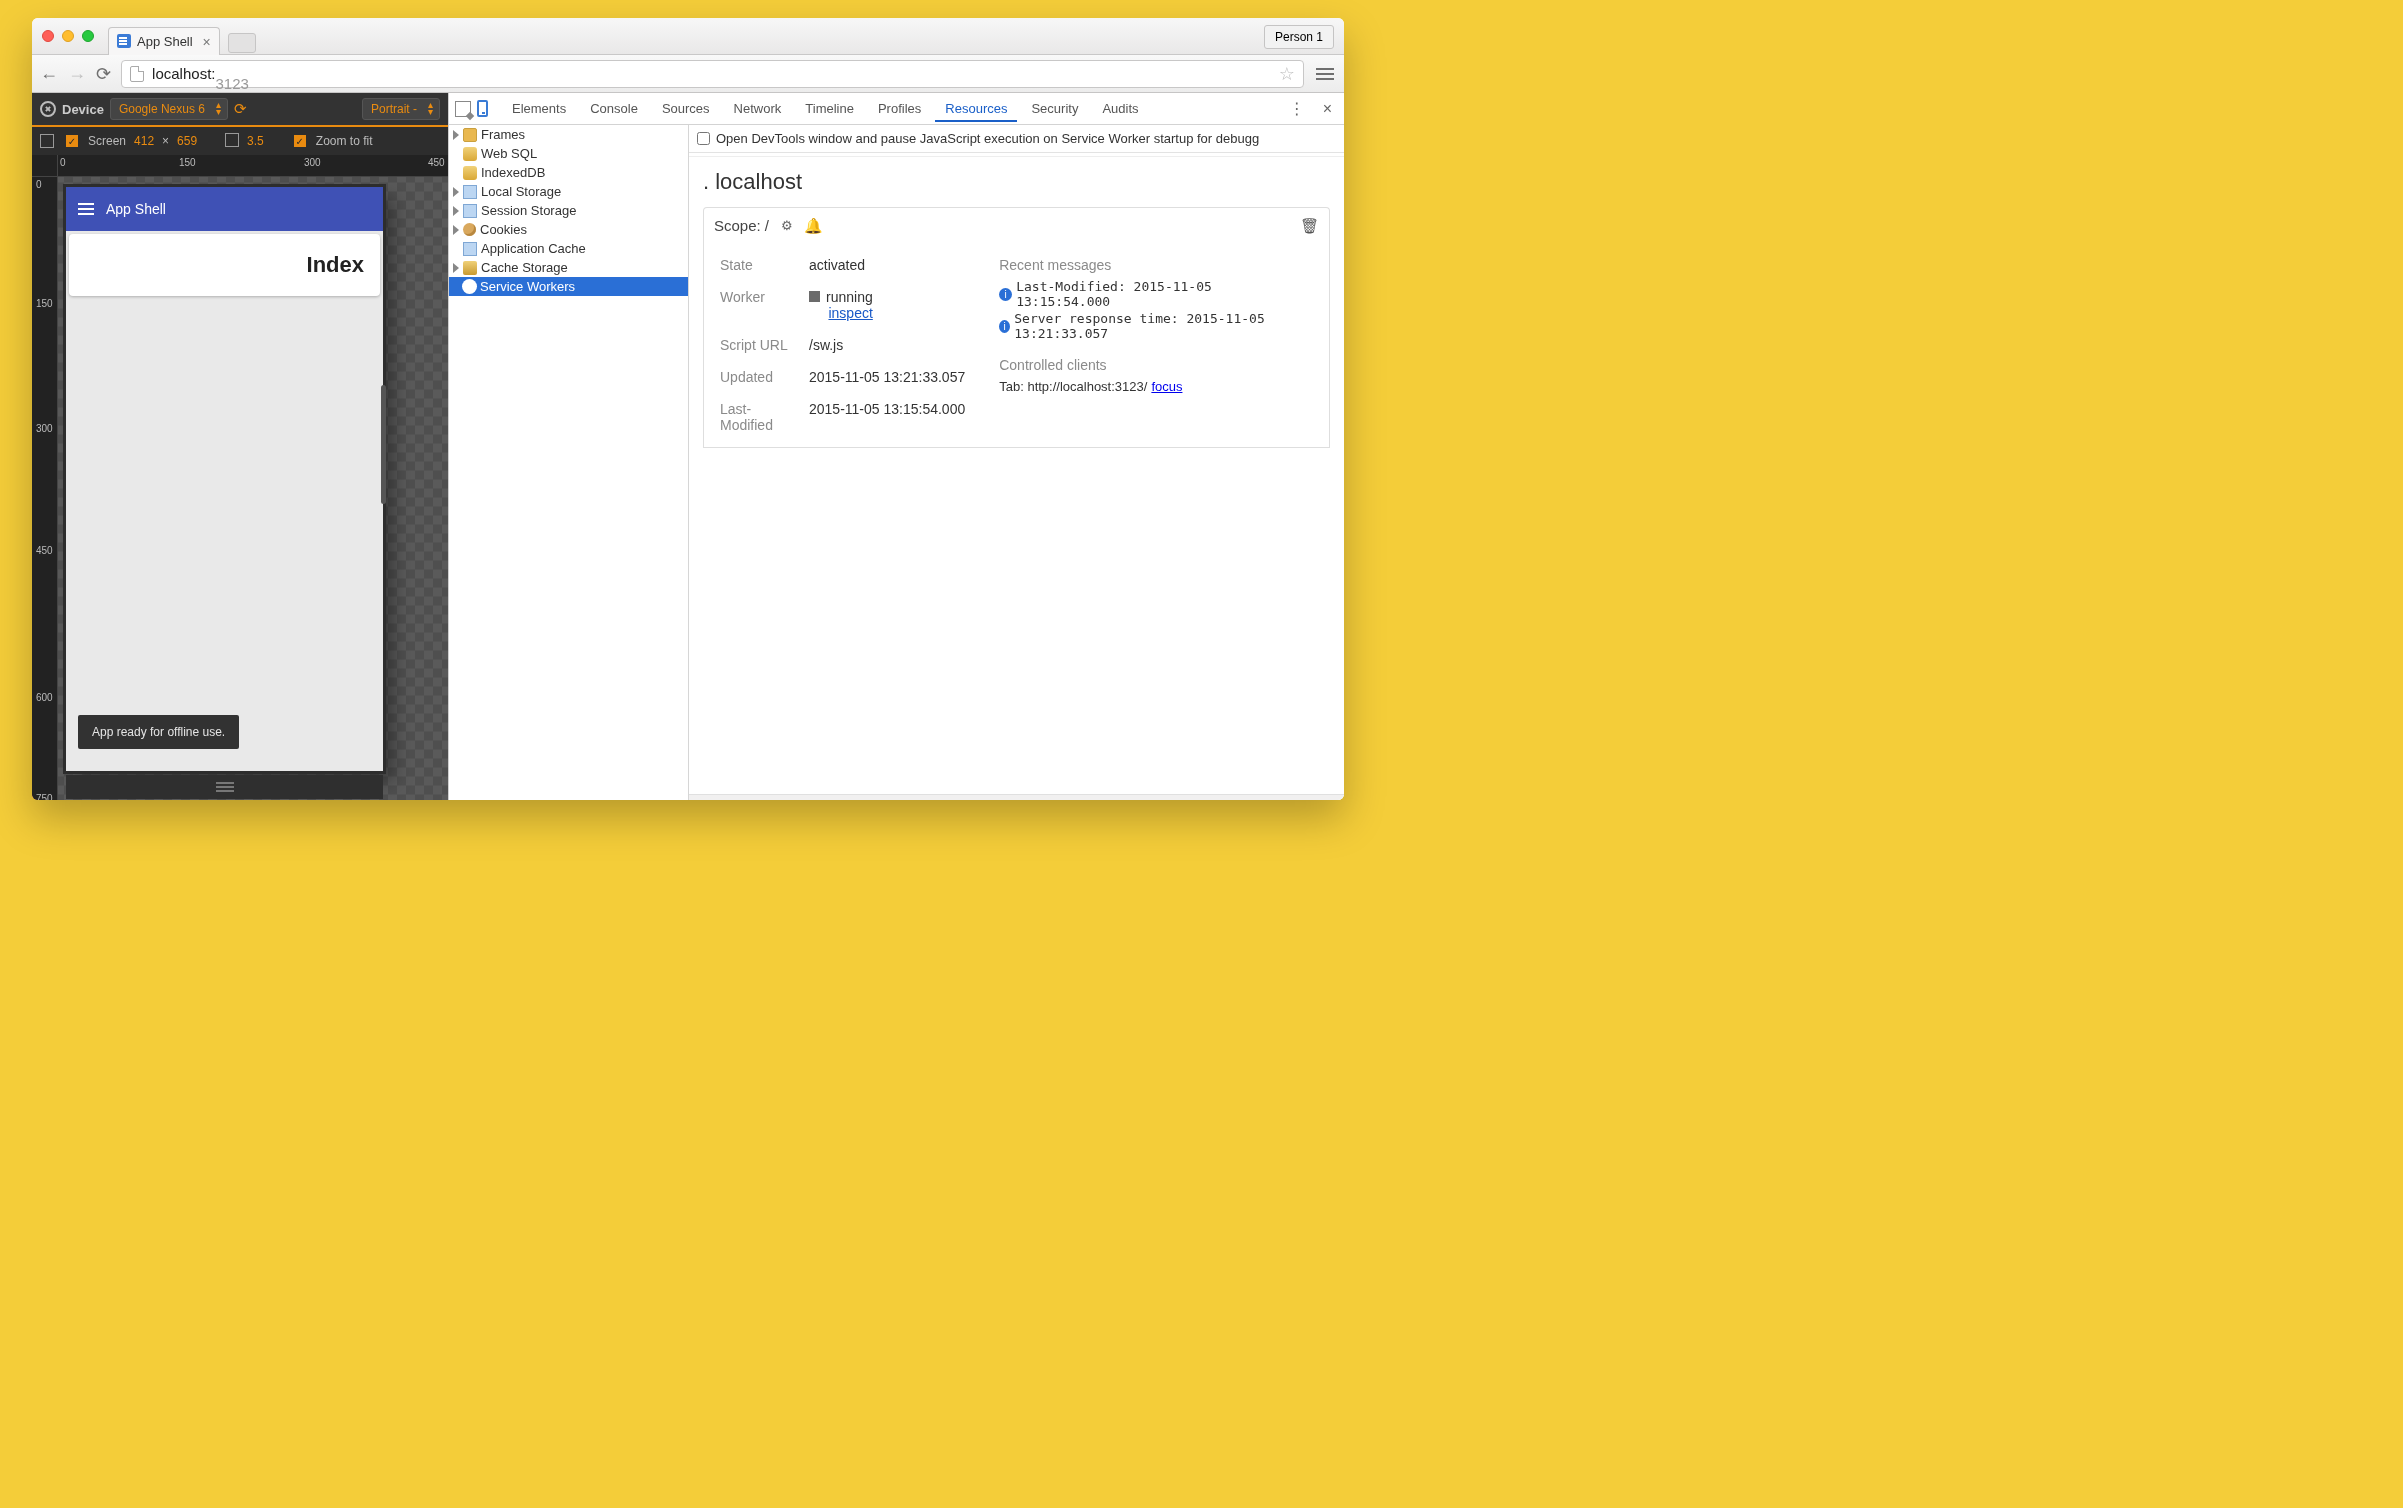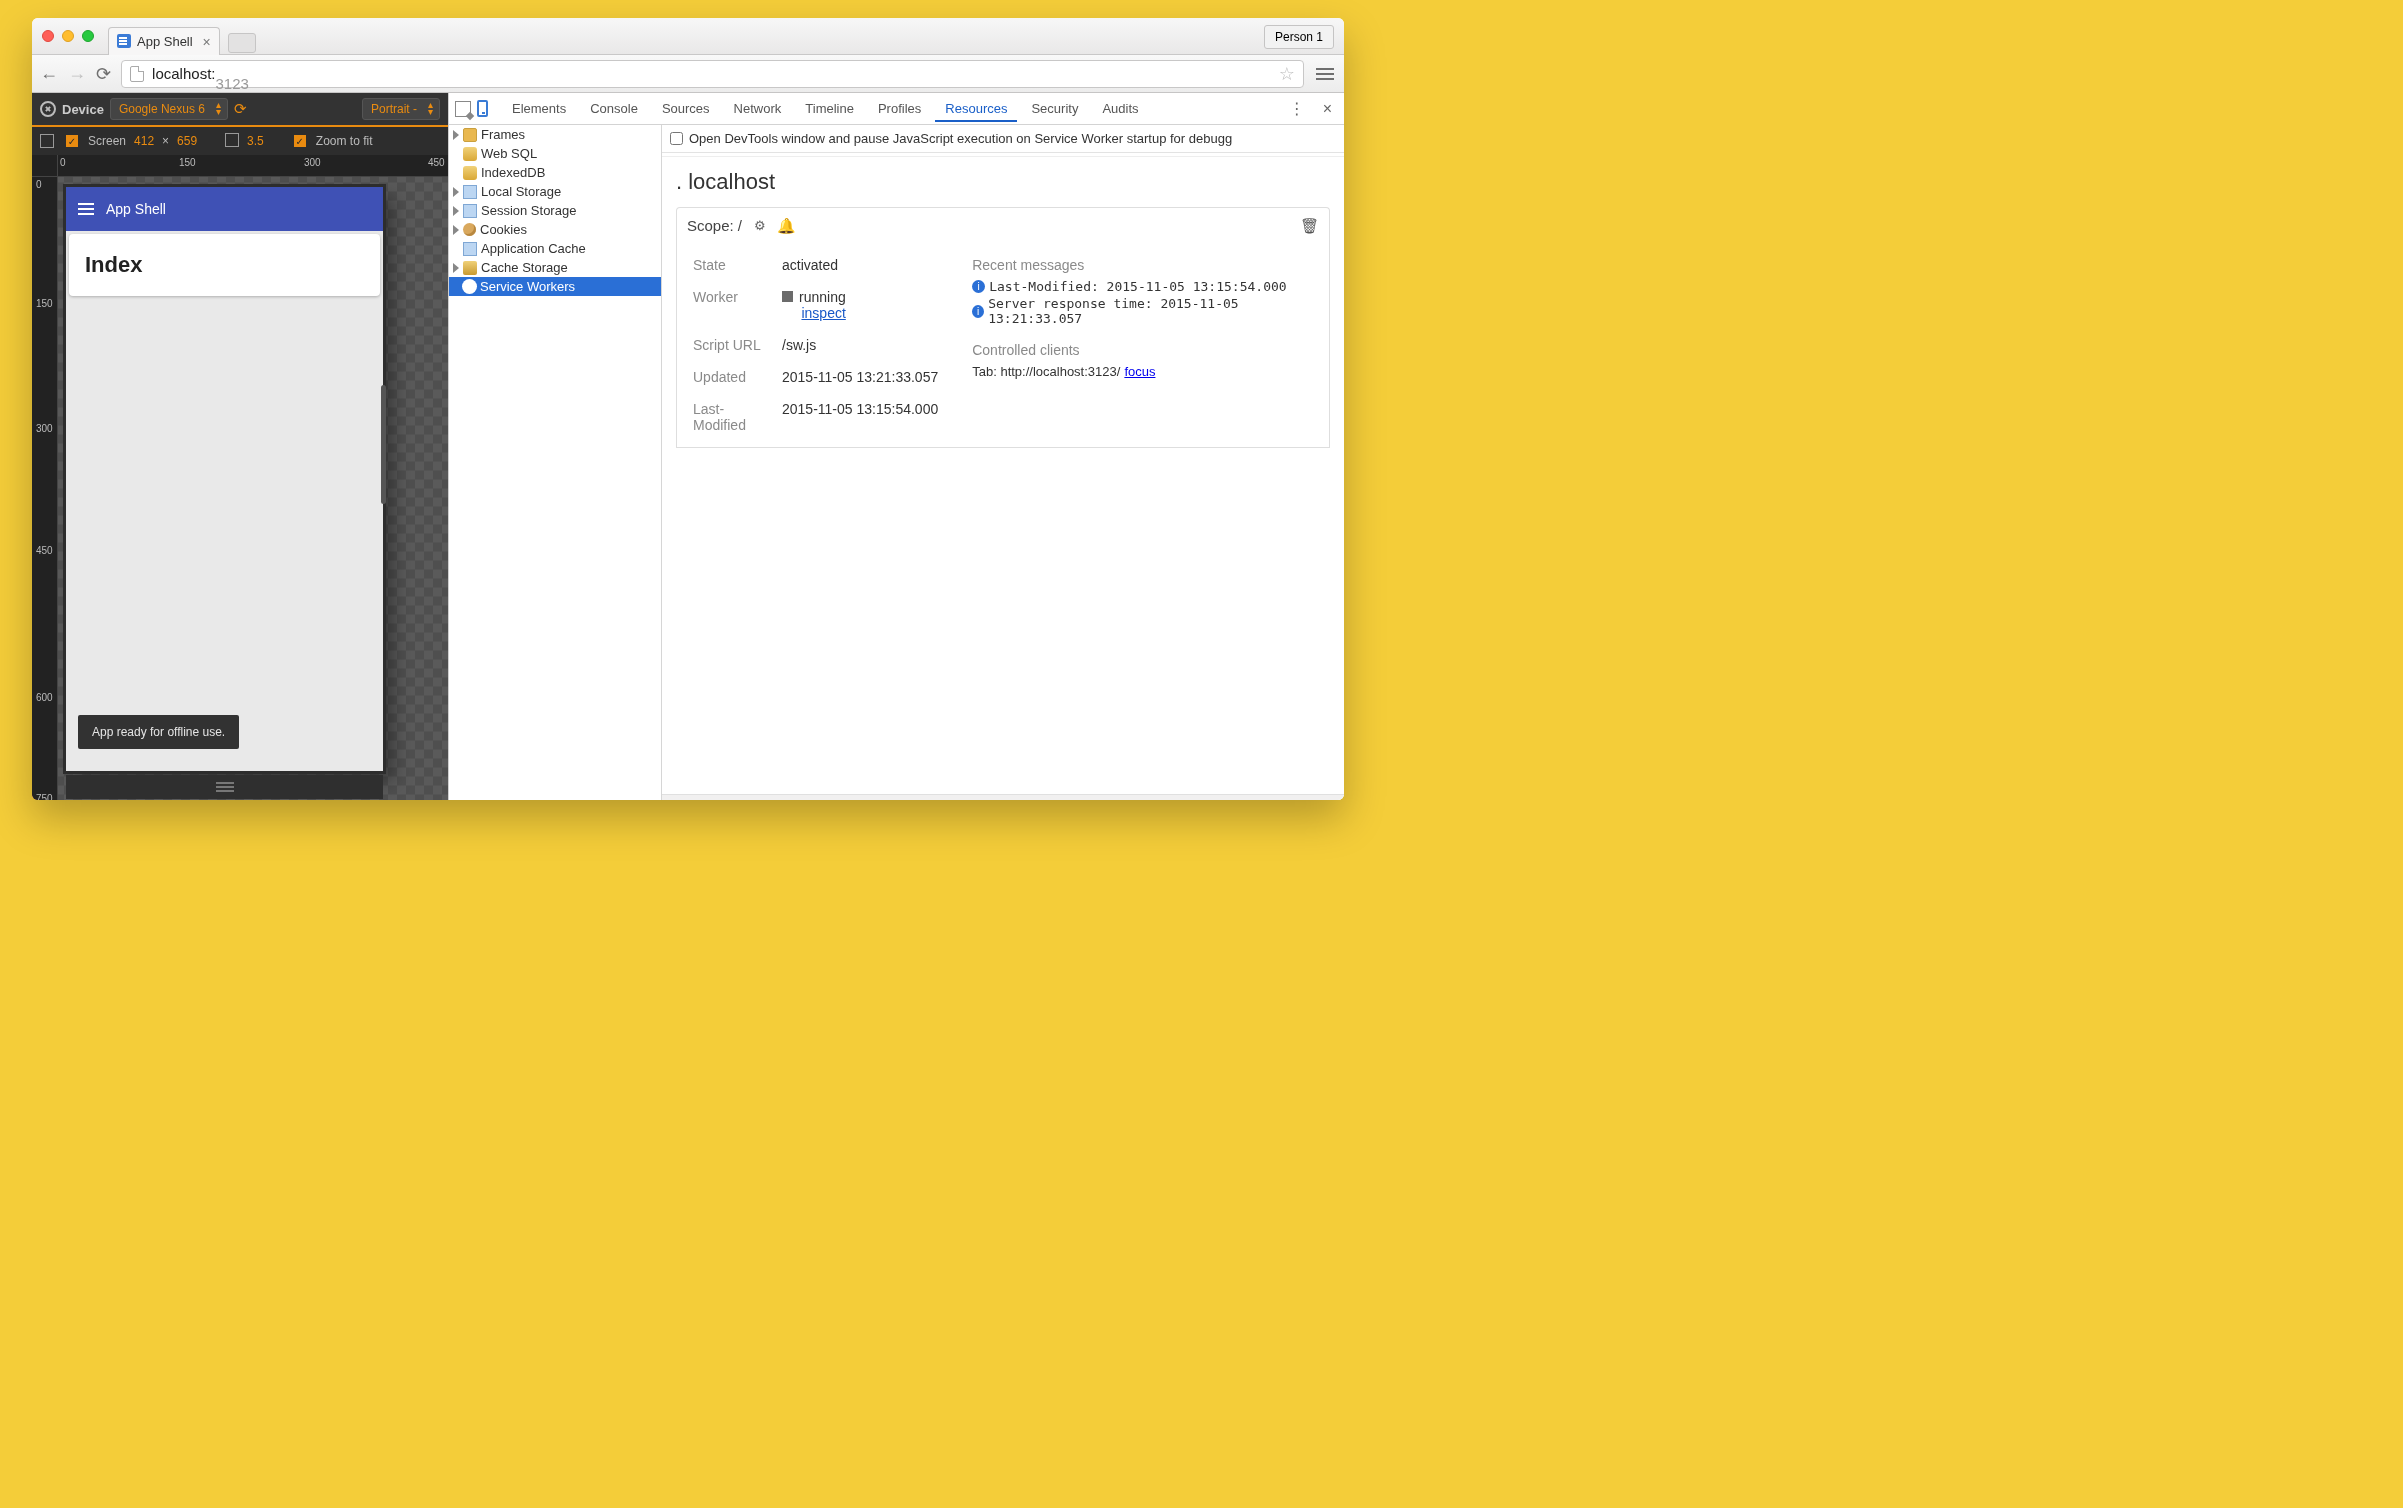--- a/index.html
+++ b/index.html
@@ -23,21 +23,21 @@
 .url-bar { flex:1; height:28px; border:1px solid #c8c7c7; border-radius:4px; background:#fff; display:flex; align-items:center; padding:0 8px; font-size:15px; color:#222; }
 .url-bar .page-icon{width:14px;height:16px;border:1px solid #aaa;border-radius:2px;margin-right:8px;position:relative;}
 .url-bar .page-icon::after{content:"";position:absolute;right:-1px;top:-1px;width:5px;height:5px;background:#fff;border-left:1px solid #aaa;border-bottom:1px solid #aaa;}
 .url-bar .gray{color:#9a9a9a;margin-top:20px;}
 .url-star{color:#bdbdbd;font-size:18px;margin-left:6px;}
 .menu-btn{width:22px;display:flex;flex-direction:column;gap:3px;padding:4px 2px;}
 .menu-btn span{height:2px;background:#6f6f6f;}
 .content-area { flex:1; display:flex; overflow:hidden; }
 
 
-.device-panel { width:416px; background:#7f1d1d; display:flex; flex-direction:column; }
+.device-panel { width:416px; background:#7f1d1d; display:flex; flex-direction:column;text-align:right; }
 .dm-topbar { height:34px; background:#333; border-bottom:2px solid #e98b10; display:flex; align-items:center; padding:0 8px; gap:6px; color:#ddd; font-size:13px;}
 .dm-block{width:16px;height:16px;border:2px solid #bbb;border-radius:50%;position:relative;}
 .dm-block::after{content:"";position:absolute;left:3px;top:5px;width:6px;height:2px;background:#bbb;transform:rotate(45deg);}
 .dm-block::before{content:"";position:absolute;left:3px;top:5px;width:6px;height:2px;background:#bbb;transform:rotate(-45deg);}
 .dm-label{color:#ccc;font-weight:600;}
 .dm-select{background:#444;border:1px solid #555;border-radius:3px;padding:3px 22px 3px 8px;color:#e98b10;position:relative;font-size:12px;}
 .dm-select .ud{position:absolute;right:6px;top:2px;font-size:10px;color:#e98b10;line-height:7px;}
 .dm-reload{color:#e98b10;font-size:15px;}
 .dm-subbar{height:28px;background:#2d2d2d;display:flex;align-items:center;padding:0 8px;gap:8px;color:#bbb;font-size:12px;}
 .dm-subbar .orange{color:#e98b10;}
@@ -69,21 +69,21 @@
 .dt-tabs{height:32px;border-bottom:1px solid #d3d3d3;display:flex;align-items:center;padding:0 6px;gap:4px;font-size:13px;color:#555;}
 .dt-tabs .icon-inspect{width:16px;height:16px;border:1px solid #888;position:relative;margin-right:2px;}
 .dt-tabs .icon-inspect::after{content:"";position:absolute;right:-3px;bottom:-3px;width:6px;height:6px;background:#888;transform:rotate(45deg);}
 .dt-tabs .icon-mobile{width:11px;height:17px;border:2px solid #3a7bd5;border-radius:2px;position:relative;margin-right:10px;}
 .dt-tabs .icon-mobile::after{content:"";position:absolute;left:3px;bottom:1px;width:3px;height:2px;background:#3a7bd5;}
 .dt-tab{padding:6px 10px;cursor:default;}
 .dt-tab.active{color:#1a5fc8;border-bottom:2px solid #1a5fc8;padding-bottom:4px;}
 .dt-dots{margin-left:auto;font-size:16px;color:#666;padding:0 8px;}
 .dt-close{font-size:16px;color:#666;padding:0 6px;}
 .dt-body{flex:1;display:flex;overflow:hidden;}
-.dt-side{width:213px;border-right:1px solid #d6d6d6;background:#fff;font-size:13px;overflow:auto;}
+.dt-side{width:240px;border-right:1px solid #d6d6d6;background:#fff;font-size:13px;overflow:auto;}
 .tree-item{display:flex;align-items:center;gap:4px;padding:2px 4px 2px;color:#333;}
 .tree-item .tri{width:0;height:0;border-top:5px solid transparent;border-bottom:5px solid transparent;border-left:6px solid #888;}
 .tree-item .tri.none{visibility:hidden;}
 .tree-item.selected{background:#2a6fd6;color:#fff;}
 .tree-item.selected .tri{border-left-color:#fff;}
 .ic{width:14px;height:14px;display:inline-block;}
 .ic-folder{background:#e9b84f;border:1px solid #caa03e;border-radius:2px;}
 .ic-db{background:linear-gradient(#f1d27a,#d9a836);border-radius:3px;}
 .ic-grid{background:#bcd6f2;border:1px solid #7fa7d4;}
 .ic-cookie{width:13px;height:13px;border-radius:50%;background:#d9a85d;box-shadow:inset -2px -2px 0 #b88840;}

